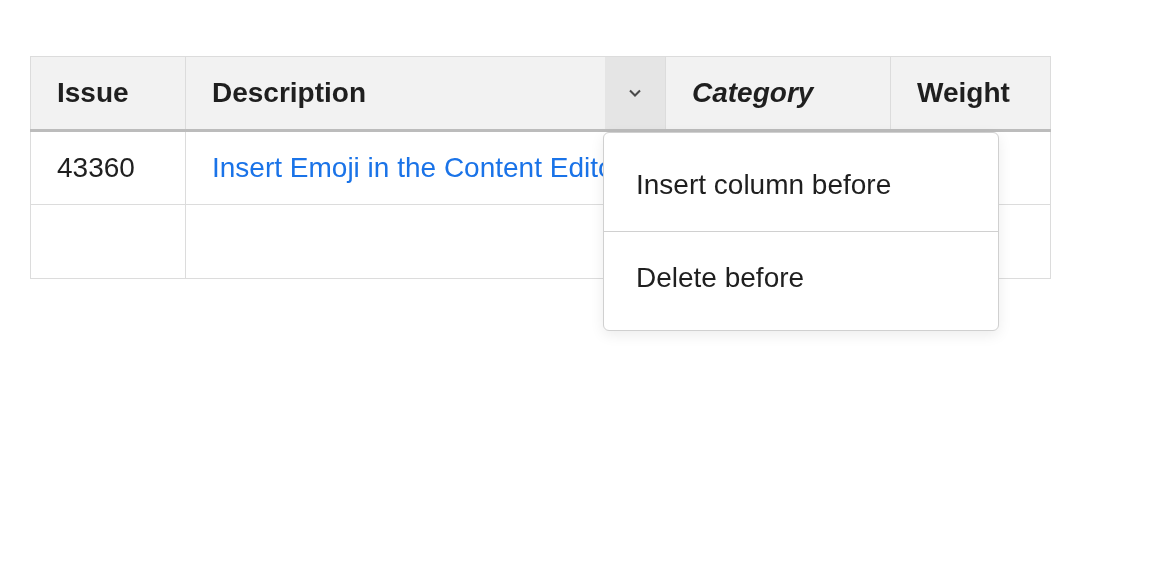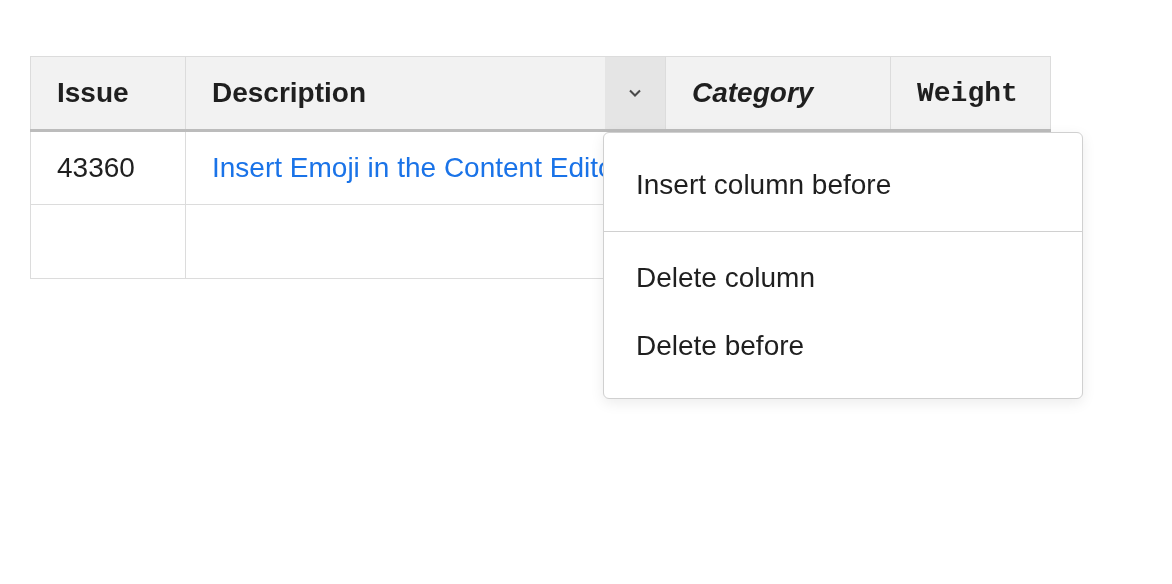--- a/index.html
+++ b/index.html
@@ -31,21 +31,21 @@
   table.data-table thead th {
     background: #f2f2f2;
     font-weight: 700;
     color: #1f1f1f;
     position: relative;
     border-bottom: 3px solid #bcbcbc;
   }
   th.col-issue    { width: 155px; }
   th.col-desc     { width: 480px; }
   th.col-category { width: 225px; font-style: italic; }
-  th.col-weight   { width: 160px; text-align: center; font-family: Liberation Mono, monospace;}
+  th.col-weight   { width: 160px; text-align: center;}
   td.cell-issue   { text-align: center; color:#1f1f1f; font-weight:400;}
   td.cell-desc a {
     color: #1a73e8;
     text-decoration: none;
     font-weight: 400;
     white-space: nowrap;
     overflow: hidden;
     display: block;
   }
   
@@ -67,21 +67,21 @@
     height: 20px;
     stroke: #4a4a4a;
     stroke-width: 2.5;
     fill: none;
   }
   
   .dropdown {
     position: absolute;
     top: 132px;
     left: 603px;
-    width: 480px;
+    width: 396px;
     background: #ffffff;
     border: 1px solid #d0d0d0;
     border-radius: 6px;
     box-shadow: 0 4px 14px rgba(0,0,0,0.08);
     padding: 18px 0;
   }
   .dropdown-item {
     padding: 18px 32px;
     font-size: 28px;
     color: #1f1f1f;
@@ -153,18 +153,15 @@
     </tr>
   </tbody>
 </table>
 
 <div class="dropdown">
   <div class="dropdown-item">
     <span>Insert column before</span>
   </div>
   <div class="dropdown-divider"></div>
   <div class="dropdown-item">
-    <span>Delete column</span>
-  </div>
-  <div class="dropdown-item">
     <span>Delete before</span>
   </div>
 </div>
 
 </body></html>

